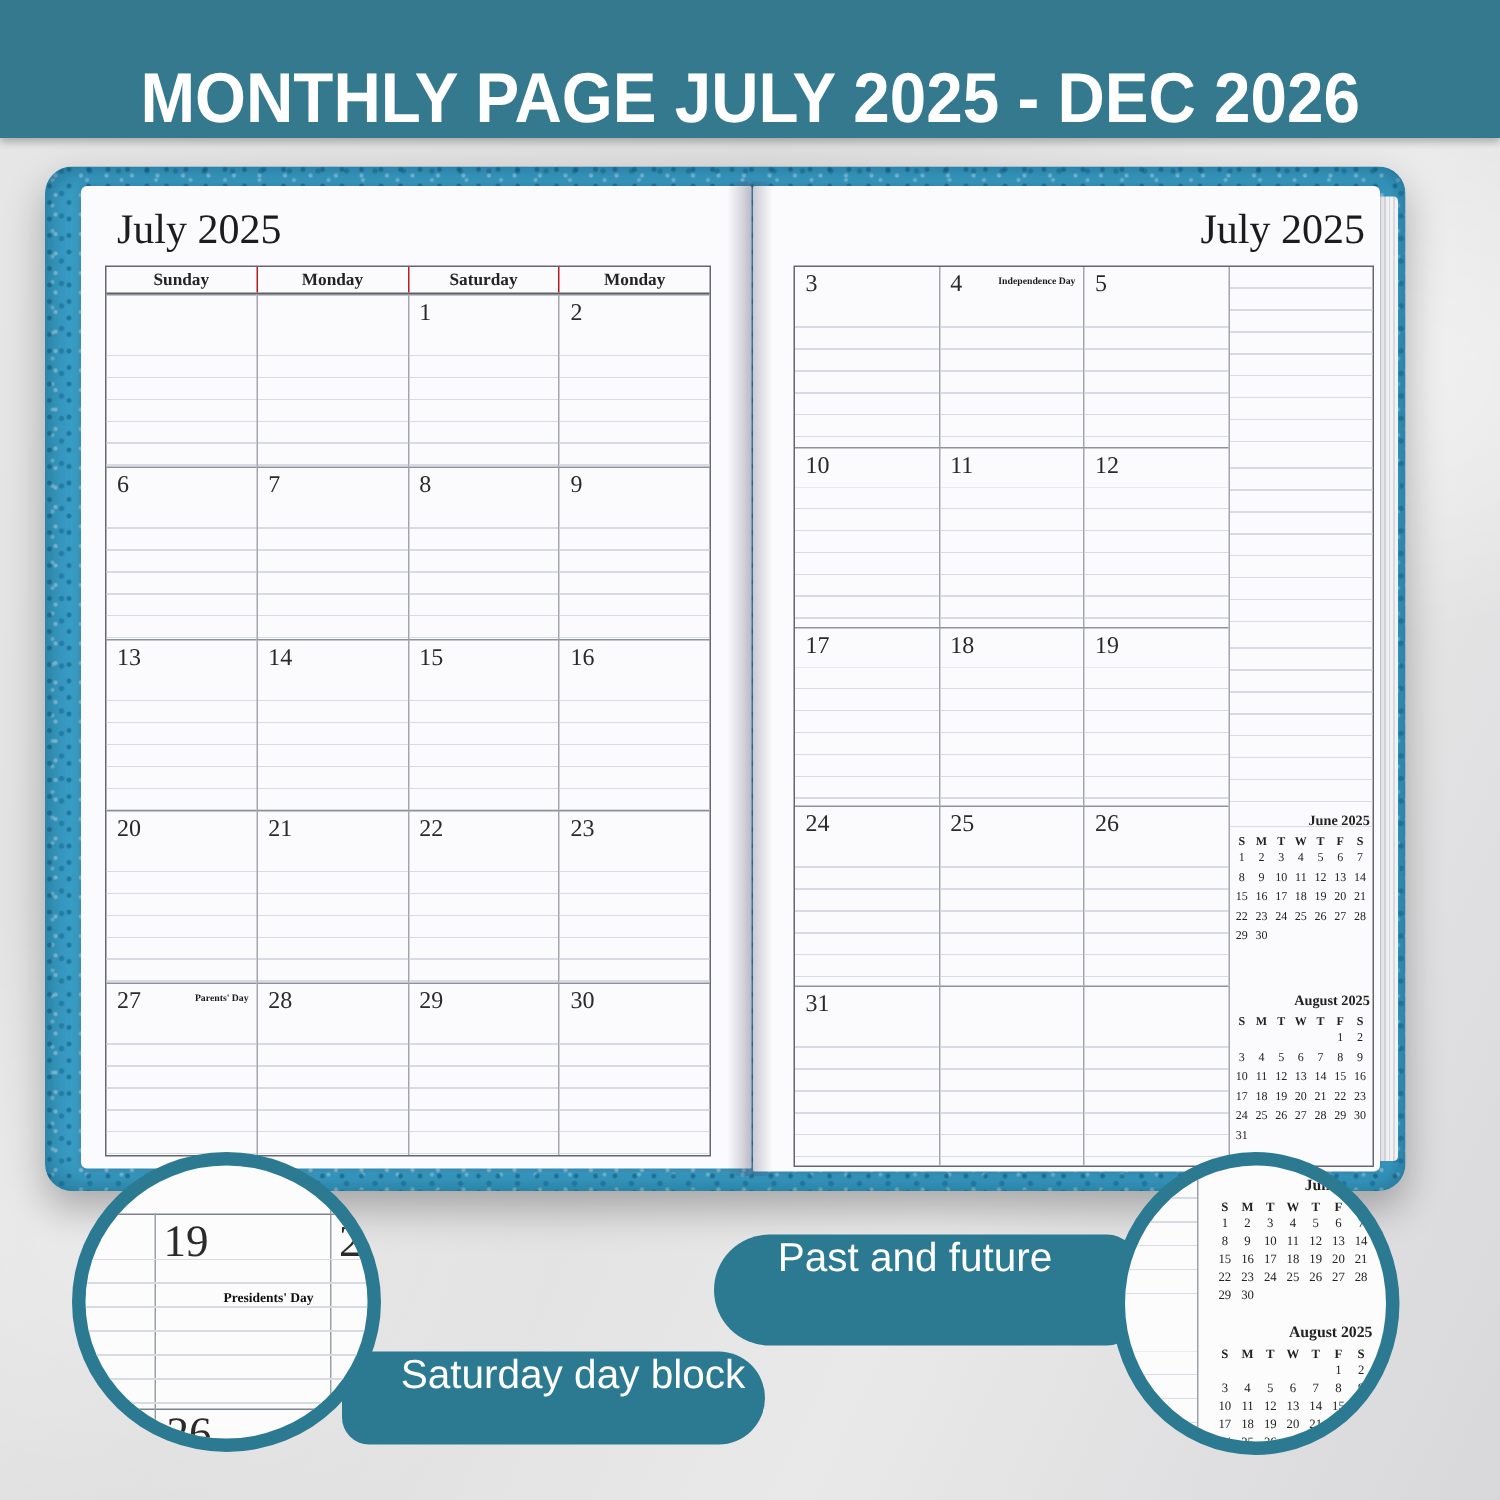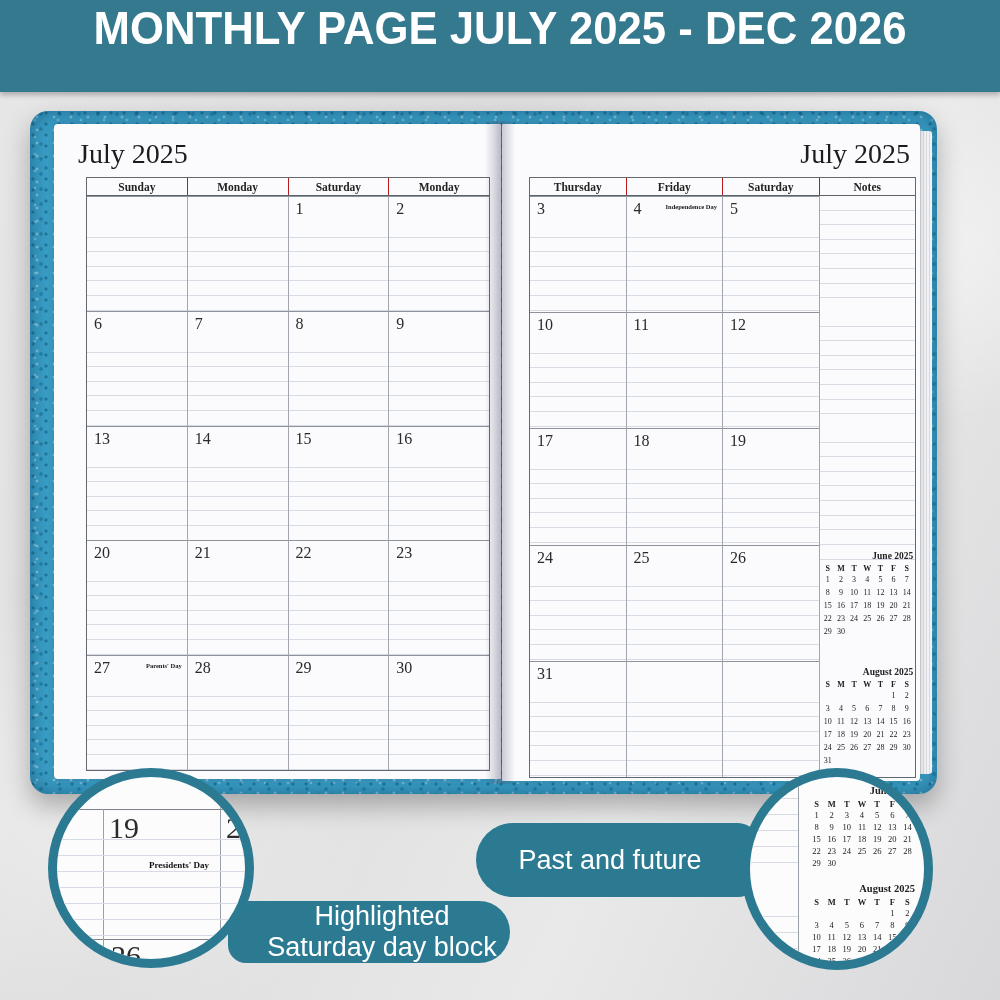--- a/index.html
+++ b/index.html
@@ -7,21 +7,21 @@
     width:1000px;height:1000px;overflow:hidden;position:relative;
     font-family:"Liberation Sans",sans-serif;
     background:
       radial-gradient(600px 300px at 85% 25%, rgba(255,255,255,.55), transparent 60%),
       radial-gradient(500px 380px at 8% 82%, rgba(255,255,255,.35), transparent 60%),
       linear-gradient(115deg,#e7e7e8 0%,#dededf 38%,#e9e9ea 68%,#d8d8da 100%);
   }
   
   .banner{
     position:absolute;left:0;top:0;width:1000px;height:92px;
-    display:flex;align-items:flex-start;justify-content:center;
+    display:flex;align-items:flex-end;justify-content:center;
     box-shadow:0 3px 5px rgba(0,0,0,.25);
   }
   .banner-title{
     color:#fff;font-weight:700;font-size:47px;letter-spacing:0px;
     transform:scaleX(.93);white-space:nowrap;
   }
   
   .book{
     position:absolute;left:30px;top:111px;width:907px;height:683px;
     border-radius:18px;
@@ -42,21 +42,21 @@
     border-radius:0 3px 3px 0;}
   .spine{position:absolute;left:455px;top:10px;width:30px;height:663px;pointer-events:none;
     background:linear-gradient(90deg,rgba(40,40,70,0) 0%,rgba(70,70,100,.28) 44%,rgba(115,115,145,.38) 50%,rgba(70,70,100,.28) 56%,rgba(40,40,70,0) 100%);}
   
   .page-title{font-family:"Liberation Serif",serif;font-size:28px;color:#1c1c1c;
     position:absolute;top:14px;}
   .page-left .page-title{left:24px;}
   .page-right .page-title{right:10px;}
   .cal-table{position:absolute;top:53px;border:1.5px solid #63676e;background:#fbfbfd;
     display:flex;flex-direction:column;}
-  .page-left .cal-table{left:32px;width:402px;height:592px;}
+  .page-left .cal-table{left:16px;width:402px;height:592px;}
   .page-right .cal-table{left:27px;width:385px;height:599px;}
   .hrow{display:flex;height:17px;border-bottom:1.5px solid #5d6168;flex:0 0 auto;}
   .hcell{flex:1;display:flex;align-items:center;justify-content:center;
     font-family:"Liberation Serif",serif;font-weight:700;font-size:11.5px;color:#232323;
     border-left:1px solid #b91c1c;}
   .hcell:first-child{border-left:none;}
   .wrow{display:flex;flex:1;}
   .cell{flex:1;position:relative;border-left:1px solid #a2a6ae;border-top:1px solid #8e929a;}
   .cell:first-child{border-left:none;}
   .wrow:first-child .cell{border-top:none;}
@@ -78,21 +78,21 @@
   .mini-dow{display:flex;}
   .mini-dow span{flex:1;text-align:center;font-size:8px;font-weight:700;}
   .mini-row{display:flex;}
   .mini-row span{flex:1;text-align:center;font-size:8px;line-height:13px;}
   .mini.compact{width:106px;}
   .mini.compact .mini-title{font-size:10.5px;}
   .mini.compact .mini-dow span{font-size:8.5px;}
   .mini.compact .mini-row span{font-size:8.5px;line-height:12px;}
   
   .callout-banner{position:absolute;background:#2b7a92;color:#fff;text-align:center;
-    display:flex;flex-direction:column;justify-content:center;z-index:5;}
+    display:flex;flex-direction:row;justify-content:center;z-index:5;}
   .callout-left{left:228px;top:901px;width:256px;height:62px;border-radius:18px 31px 31px 18px;
     padding-left:26px;}
   .callout-right{left:476px;top:823px;width:268px;height:74px;border-radius:37px 20px 20px 37px;
     padding-right:14px;}
   .callout-line{font-size:27px;line-height:31px;}
   .magnifier{position:absolute;border:9px solid #2b7a92;border-radius:50%;
     background:#fcfcfd;overflow:hidden;z-index:6;}
   .mag-left{left:48px;top:768px;width:188px;height:182px;}
   .mag-right{left:741px;top:768px;width:174px;height:184px;}
   .mag-content{position:absolute;left:0;top:0;right:0;bottom:0;}
@@ -213,26 +213,20 @@
             <span class="day">30</span>
             <div class="rules"></div>
           </div>
         </div>
       </div>
   </div>
 
   <div class="page page-right">
     <div class="page-title">July 2025</div>
     <div class="cal-table">
-        <div class="hrow">
-          <div class="hcell">Thursday</div>
-          <div class="hcell">Friday</div>
-          <div class="hcell">Saturday</div>
-          <div class="hcell">Notes</div>
-        </div>
         <div class="wrow">
           <div class="cell">
             <span class="day">3</span>
             <div class="rules"></div>
           </div>
           <div class="cell">
             <span class="day">4</span>
             <span class="holiday">Independence Day</span>
             <div class="rules"></div>
           </div>
@@ -434,21 +428,20 @@
             </div>
           </div>
         </div>
       </div>
   </div>
 
   <div class="spine"></div>
 </div>
 
 <div class="callout-banner callout-left" style="background: rgb(43, 122, 146);">
-  <div class="callout-line">Highlighted</div>
   <div class="callout-line">Saturday day block</div>
 </div>
 <div class="callout-banner callout-right" style="background: rgb(43, 122, 146);">
   <div class="callout-line">Past and future</div>
 </div>
 
 <div class="magnifier mag-left" style="border-color: rgb(43, 122, 146);">
   <div class="mag-content">
     <div class="mline-h" style="top:32px;"></div>
     <div class="mline-h" style="top:162px;"></div>

